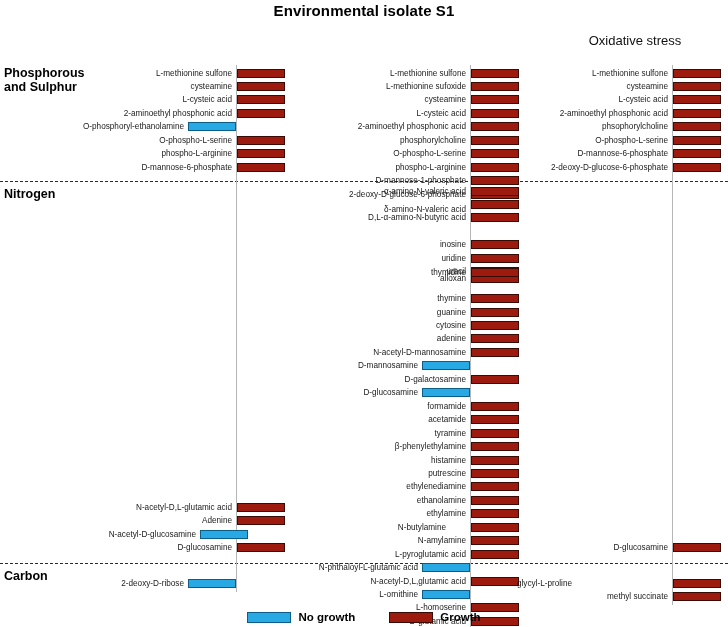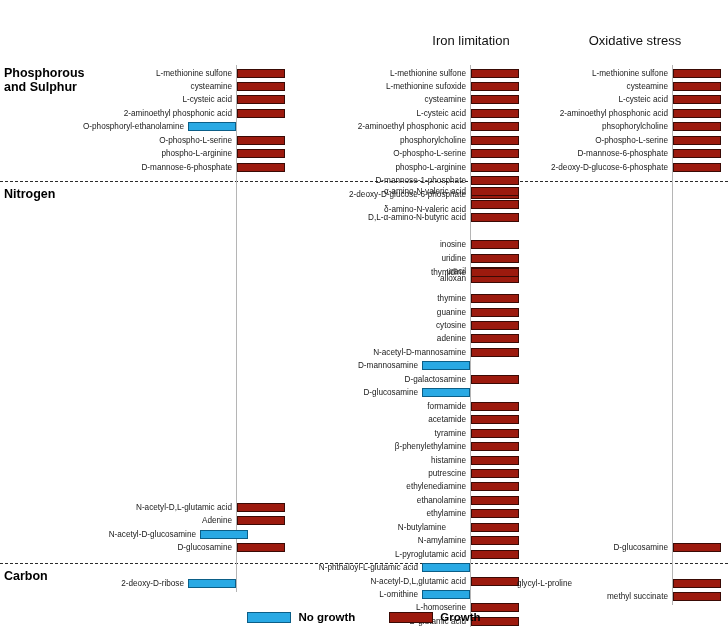--- a/index.html
+++ b/index.html
@@ -76,22 +76,22 @@
   .legend-swatch{width:44px;height:11px;box-sizing:border-box;}
   .legend-swatch.nogrowth{background:#29a9e4;border:1px solid #0b5e87;}
   .legend-swatch.growth{background:#9c1a0e;border:1px solid #3a0a05;}
   .legend-label{line-height:1;}
 </style>
 </head>
 <body>
 
 <div id="figure">
 
-
-  <div class="abs col-header" id="hdr-1" style="left: 306px; top: 33px; width: 330px;">Iron limitation</div>
+  <div class="abs" id="fig-title">Environmental isolate S1</div>
+
   <div class="abs section-label" id="sec-0" style="top: 67px;">
     <div>Phosphorous</div>
     <div>and Sulphur</div>
   </div>
 
   <div class="abs col-header" id="hdr-2" style="left: 545px; top: 33px; width: 180px;">Oxidative stress</div>
   <div class="abs section-label" id="sec-1" style="top: 188px;">Nitrogen</div>
   <div class="abs section-label" id="sec-2" style="top: 570px;">Carbon</div>
 
   <div class="abs divider" id="div-1" style="top: 180.5px;"></div>

